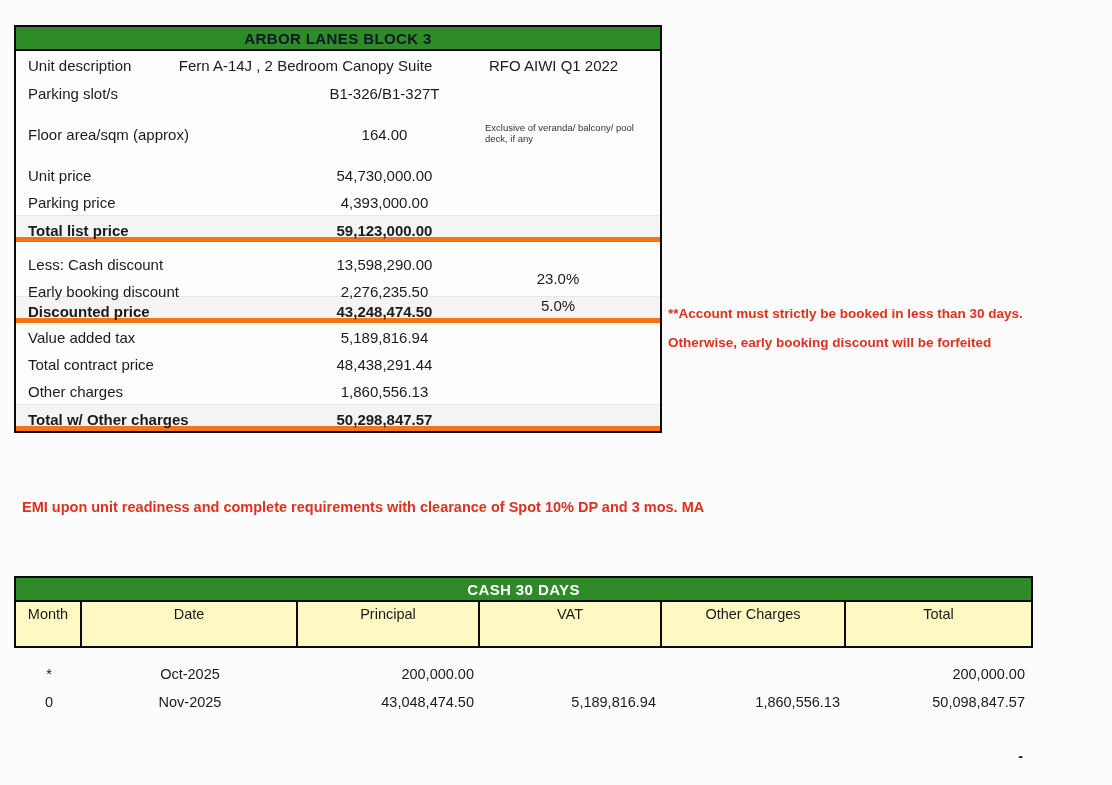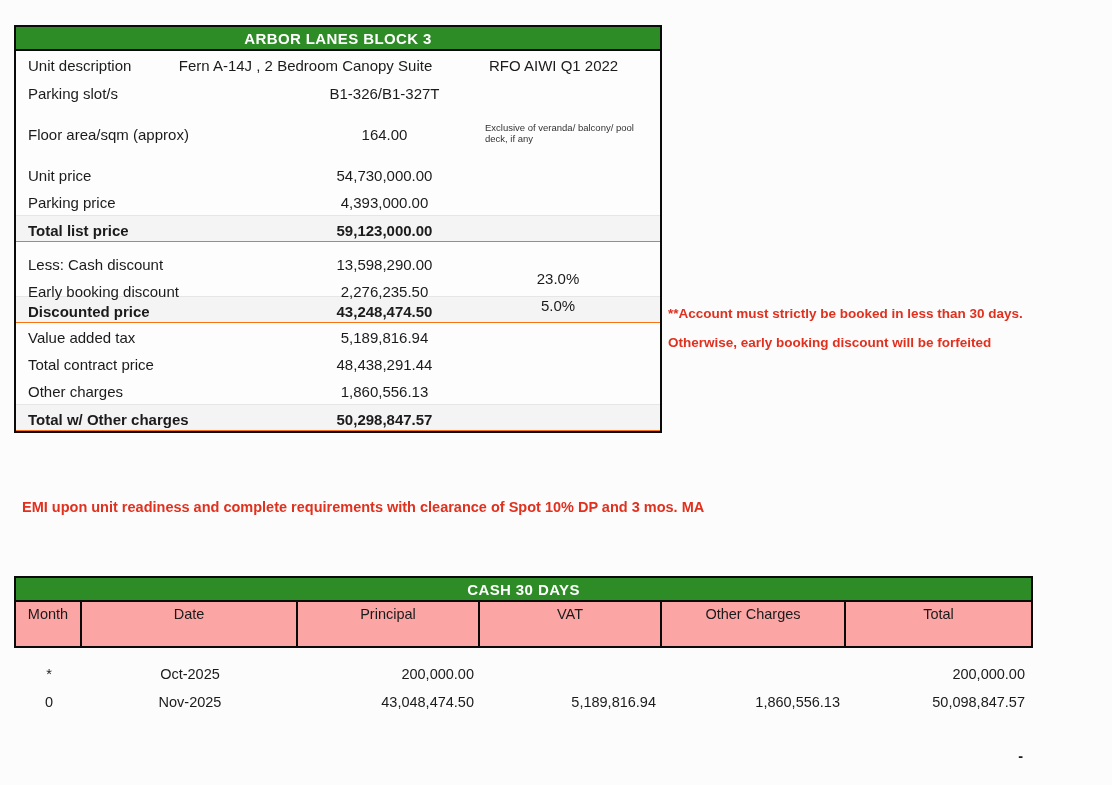--- a/index.html
+++ b/index.html
@@ -18,39 +18,39 @@
     position: absolute;
     left: 14px; top: 25px;
     width: 648px;
     border: 2px solid #0a0a0a;
     background: #fdfdfd;
   }
   .pricing-header {
     height: 24px;
     background: #2e8c26;
     border-bottom: 2px solid #0a0a0a;
-    color: #ffffff;
+    color: #0f172a;
     font-weight: bold;
     font-size: 15px;
     text-align: center;
     line-height: 23px;
     letter-spacing: 0.4px;
   }
   .p-row {
     display: grid;
     grid-template-columns: 280px 177px 170px 1fr;
     align-items: center;
     height: 27px;
     font-size: 15px;
   }
   .p-row.tall { height: 28px; }
   .p-row .lbl { padding-left: 12px; white-space: nowrap; overflow: hidden; }
   .p-row .val { text-align: center; white-space: nowrap; }
   .p-row .pct { text-align: center; margin-top: 28px; }
-  .p-row.shaded { background: #f4f4f4; border-top: 1px solid #e6e6e6; border-bottom: 1px solid #f97316; font-weight: bold; }
+  .p-row.shaded { background: #f4f4f4; border-top: 1px solid #e6e6e6; border-bottom: 5px solid #f97316; font-weight: bold; }
   .p-row.desc-row { grid-template-columns: 122px 335px 1fr; }
   .p-row.desc-row .tag { padding-left: 16px; white-space: nowrap; }
   .p-row.area-row { grid-template-columns: 280px 177px 1fr; }
   .p-row.area-row .note {
     padding-left: 12px; padding-right: 6px;
     font-size: 9.5px; line-height: 1.15; color: #333;
   }
   .spacer { height: 13px; }
 
   
@@ -80,21 +80,21 @@
     color: #1b1b1b;
     white-space: nowrap;
   }
 
   
   .schedule-table {
     position: absolute;
     left: 14px; top: 576px;
     width: 1019px;
     border: 2px solid #0a0a0a;
-    background: #fca5a5;
+    background: #fef9c3;
   }
   .schedule-header {
     height: 24px;
     background: #2e8c26;
     border-bottom: 2px solid #0a0a0a;
     color: #fff;
     font-weight: bold;
     font-size: 15px;
     text-align: center;
     line-height: 23px;

